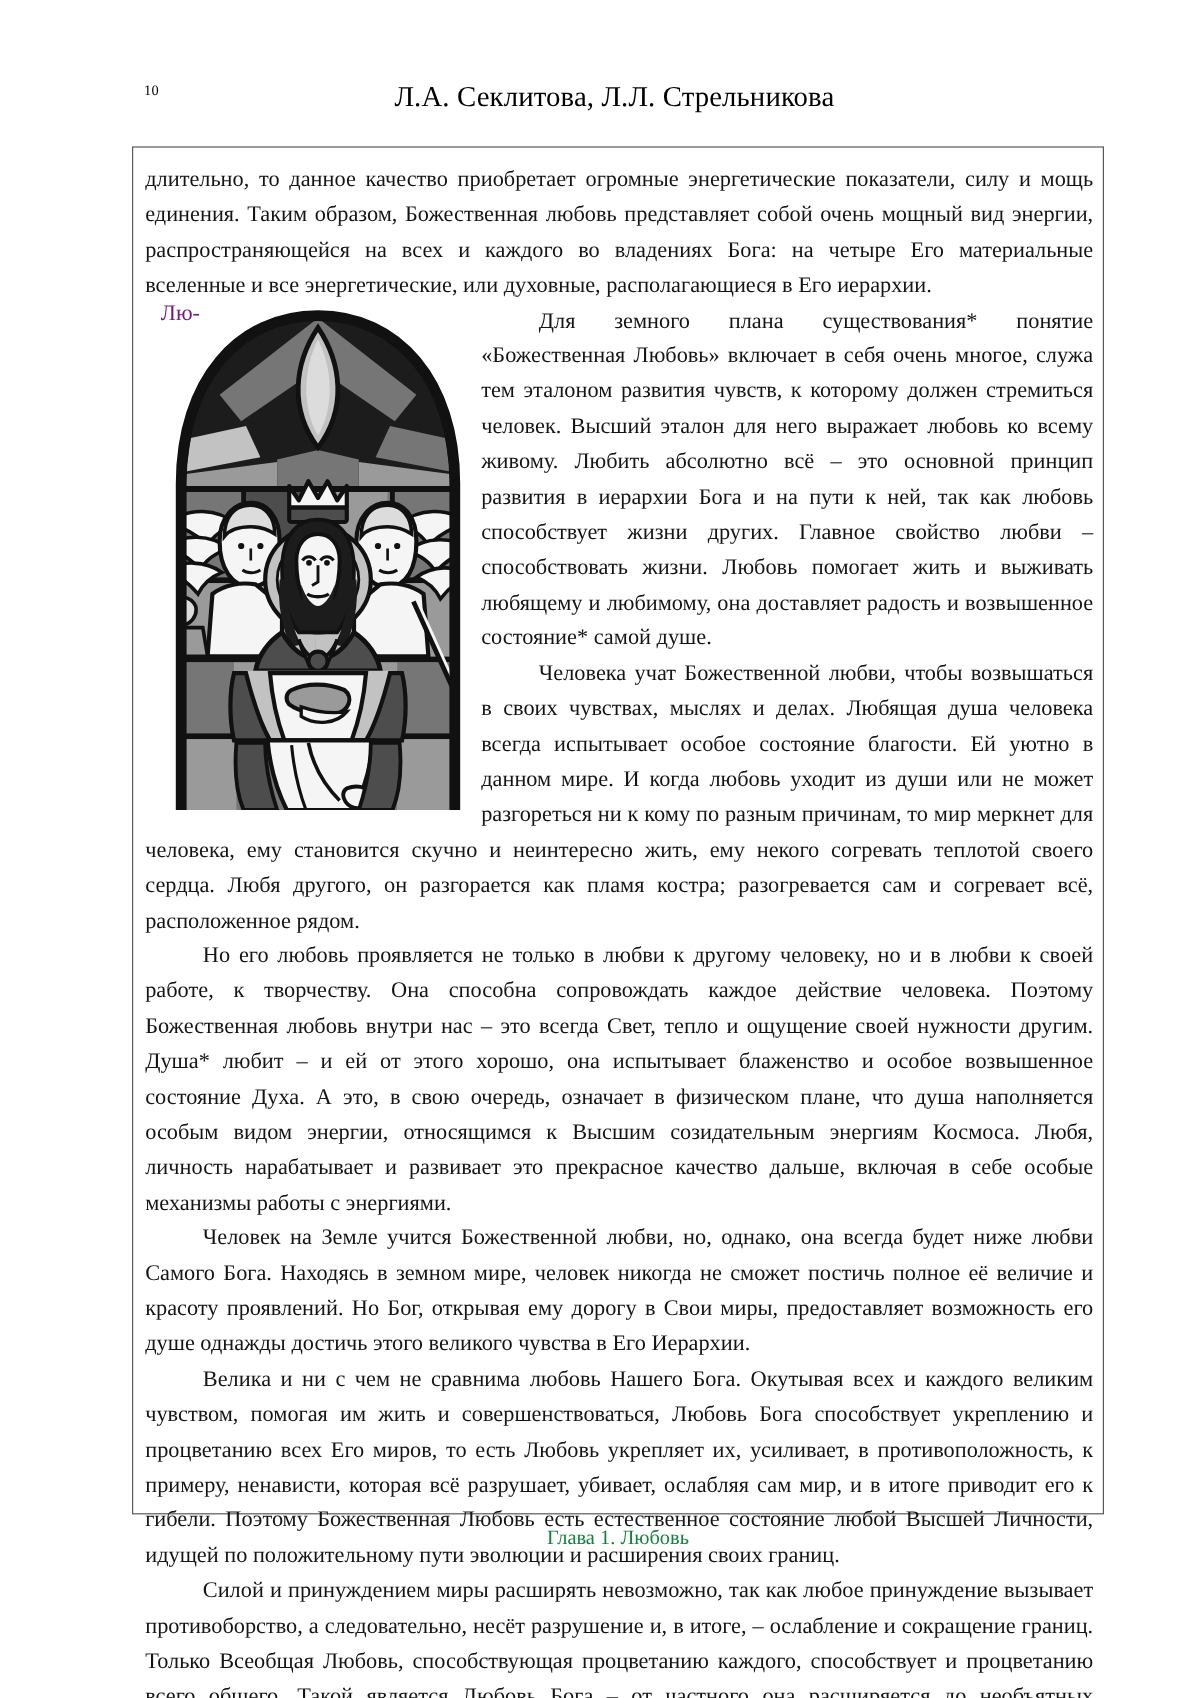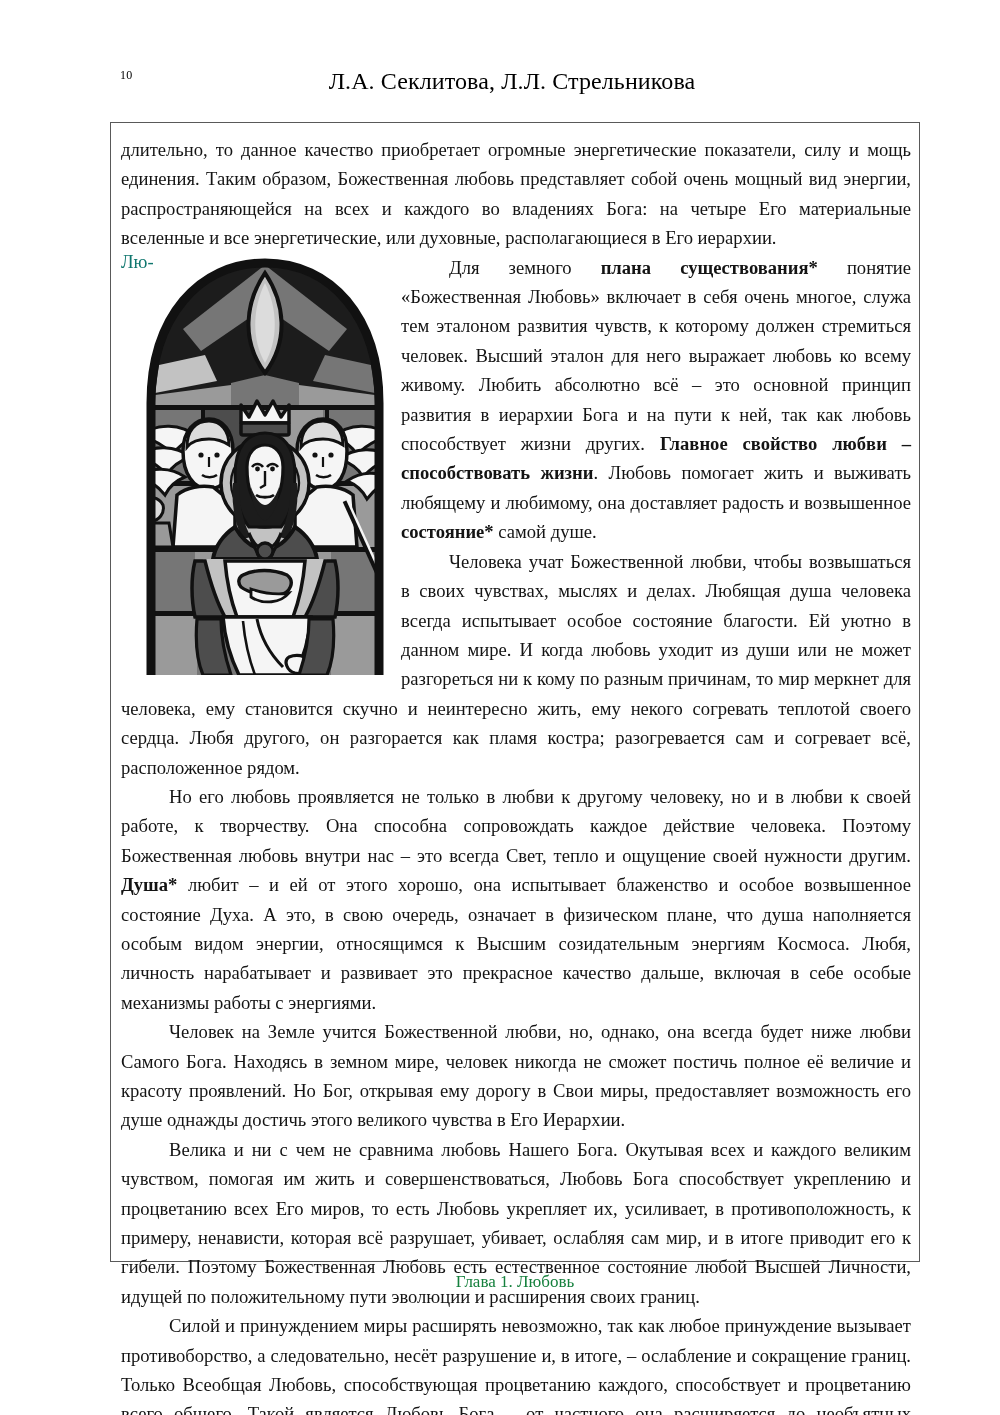--- a/index.html
+++ b/index.html
@@ -79,32 +79,32 @@
   .textbody p {
     margin: 0;
     text-indent: 48px;
     text-align: justify;
   }
   .textbody p.noindent {
     text-indent: 0;
     font-family: Liberation Serif, serif;
   }
   .textbody b {
-    font-weight: bold;
+    font-weight: normal;
     margin-top: 48px;
   }
 
   
   .margin-frag {
     position: absolute;
-    left: 10px;
+    left: 23px;
     top: 124px;
     font-size: 18.6px;
     line-height: 29.4px;
-    color: #0f766e;
+    color: #701a75;
     z-index: 5;
   }
 
   
   .figure {
     float: left;
     width: 252px;
     height: 420px;
     margin: 2px 10px 6px 18px;
     position: relative;

